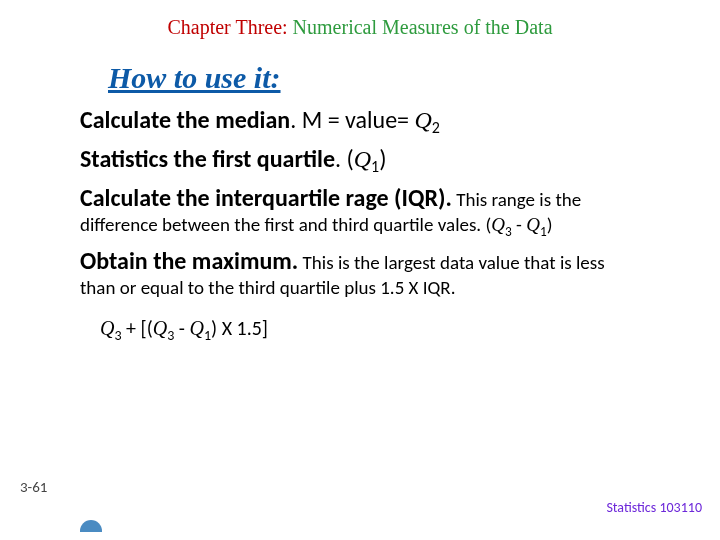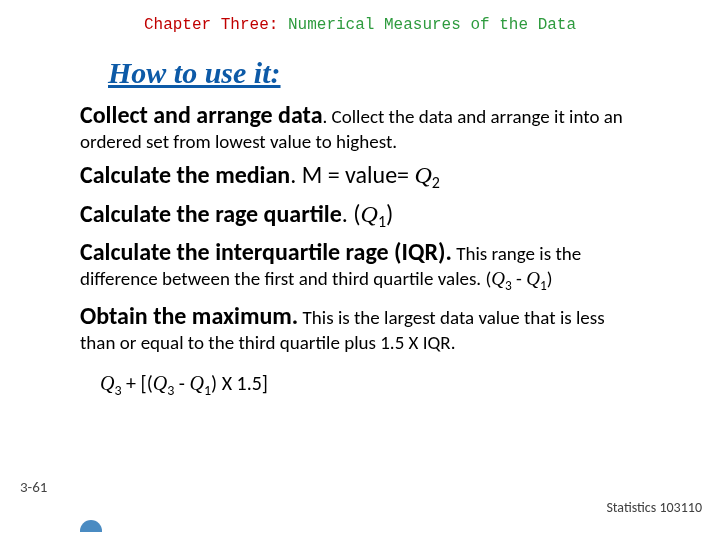--- a/index.html
+++ b/index.html
@@ -7,23 +7,23 @@
     padding: 0;
     width: 720px;
     height: 540px;
     background: #fff;
     font-family: "Gill Sans", "Gill Sans MT", Calibri, sans-serif;
     position: relative;
     overflow: hidden;
   }
   .chapter-header {
     text-align: center;
-    font-size: 16px;
+    font-size: 20px;
     padding-top: 16px;
-    font-family: Liberation Mono, monospace;
+    font-family: Liberation Serif, serif;
   }
   .chapter-red { color: #c00000; }
   .chapter-green { color: #2e9b3e; }
   .content {
     padding: 8px 84px 0 80px;
   }
   .heading {
     color: #0d5aa7;
     font-style: italic;
     font-weight: bold;
@@ -62,44 +62,41 @@
     height: 12px;
     background: #4a8bc2;
     border-top-left-radius: 12px;
     border-top-right-radius: 12px;
   }
   .footer-right {
     position: absolute;
     right: 18px;
     bottom: 24px;
     font-size: 14px;
-    color: #404040;
+    color: #6d28d9;
   }
 </style>
 </head>
 <body>
 
 <div class="chapter-header">
   <span class="chapter-red">Chapter Three: </span><span class="chapter-green">Numerical Measures of the Data</span>
 </div>
 
 <div class="content">
 
   <div class="heading">How to use it:</div>
 
-  <div class="step">
-    <span class="lead">Collect and arrange data</span><span>. Collect the data and arrange it into an ordered set from lowest value to highest.</span>
-  </div>
 
   <div class="step">
     <span class="lead">Calculate the median</span><span style="font-size:24px">. M = value= </span><span class="math-i" style="font-size:24px">Q</span><sub style="font-size:16px">2</sub>
   </div>
 
   <div class="step">
-    <span class="lead">Calculate the rage quartile</span><span style="font-size:24px">. (</span><span class="math-i" style="font-size:24px">Q</span><sub style="font-size:16px">1</sub><span style="font-size:24px">)</span>
+    <span class="lead">Statistics the first quartile</span><span style="font-size:24px">. (</span><span class="math-i" style="font-size:24px">Q</span><sub style="font-size:16px">1</sub><span style="font-size:24px">)</span>
   </div>
 
 
   <div class="step">
     <span class="lead">Calculate the interquartile rage (IQR).</span><span> This range is the difference between the first and third quartile vales. (</span><span class="math-i">Q</span><sub>3</sub><span> - </span><span class="math-i">Q</span><sub>1</sub><span>)</span>
   </div>
 
   <div class="step">
     <span class="lead">Obtain the maximum.</span><span> This is the largest data value that is less than or equal to the third quartile plus 1.5 X IQR.</span>
     <span class="indent" style="margin-top:16px;font-size:20px">

